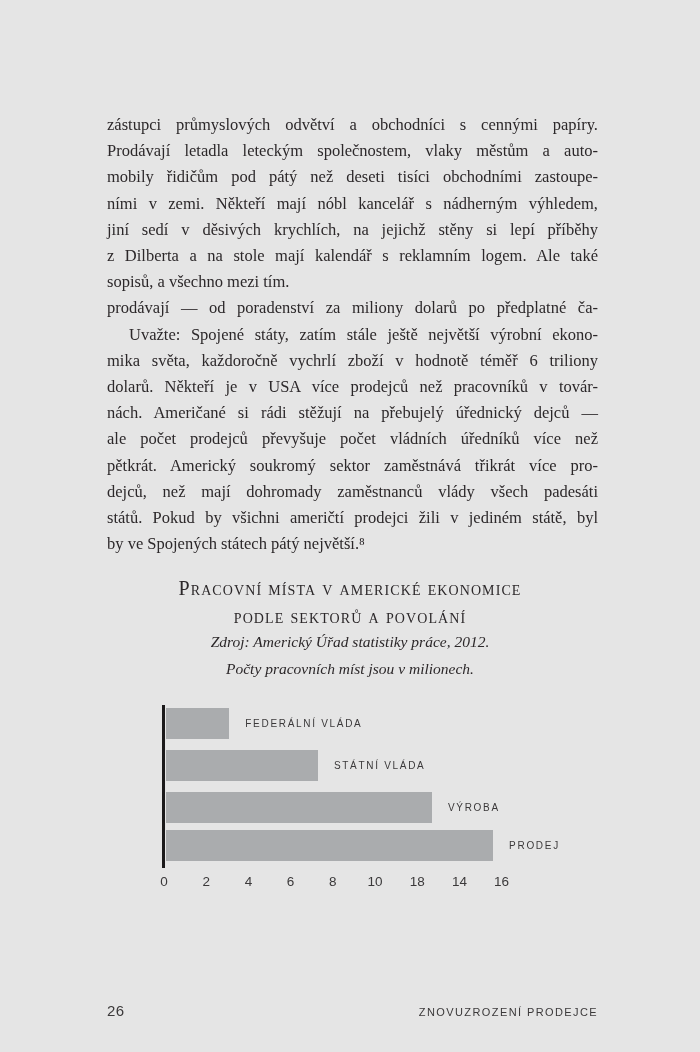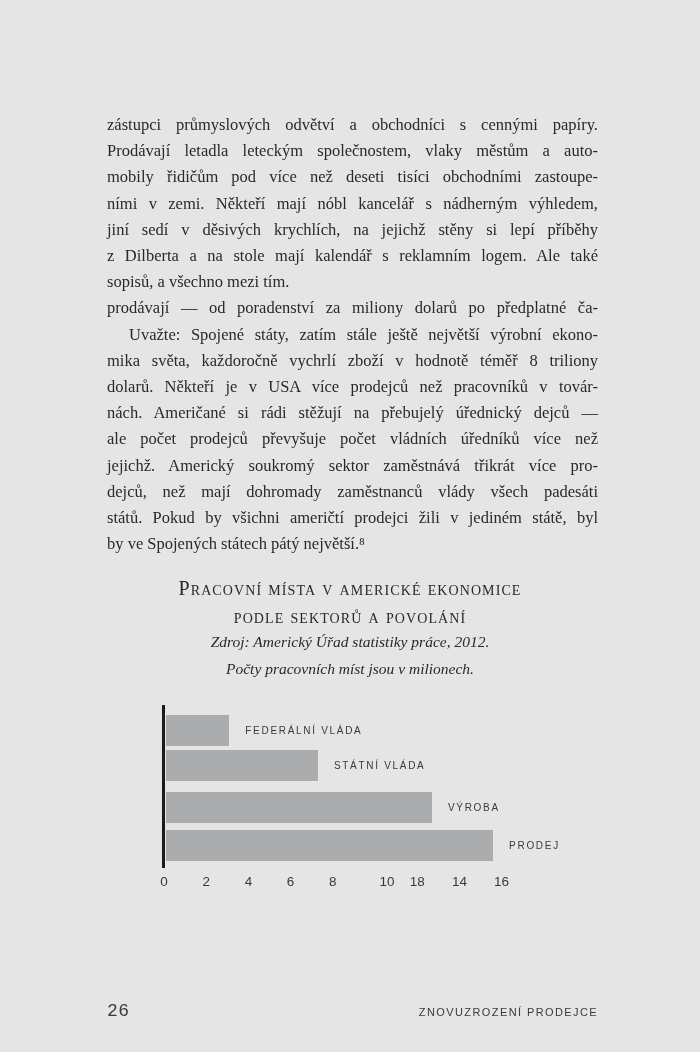--- a/index.html
+++ b/index.html
@@ -61,66 +61,66 @@
     font-family: "Liberation Sans", sans-serif;
     font-size: 13.5px; color: #3b393a;
   }
   
   .footer {
     position: absolute; left: 107px; width: 491px; top: 959px;
     display: flex; justify-content: space-between; align-items: baseline;
     font-family: "Liberation Sans", sans-serif;
     color: #3b393a;
   }
-  .page-num { font-size: 18px; letter-spacing: 0.5px; font-family: Liberation Mono, monospace; }
+  .page-num { font-size: 15px; letter-spacing: 0.5px; }
   .running-title { font-size: 11px; letter-spacing: 1.4px; margin-top: 47px; }
 </style>
 </head>
 <body>
 
 <div class="page">
 
   <div class="body-text" id="body-text">
       <div class="para">
         <div class="line">zástupci průmyslových odvětví a obchodníci s cennými papíry.</div>
         <div class="line">Prodávají letadla leteckým společnostem, vlaky městům a auto-</div>
-        <div class="line">mobily řidičům pod více než deseti tisíci obchodními zastoupe-</div>
+        <div class="line">mobily řidičům pod pátý než deseti tisíci obchodními zastoupe-</div>
         <div class="line">ními v zemi. Někteří mají nóbl kancelář s nádherným výhledem,</div>
         <div class="line">jiní sedí v děsivých krychlích, na jejichž stěny si lepí příběhy</div>
         <div class="line">z Dilberta a na stole mají kalendář s reklamním logem. Ale také</div>
         <div class="line last">sopisů, a všechno mezi tím.</div>
         <div class="line">prodávají — od poradenství za miliony dolarů po předplatné ča-</div>
       </div>
       <div class="para">
         <div class="line indent">Uvažte: Spojené státy, zatím stále ještě největší výrobní ekono-</div>
-        <div class="line">mika světa, každoročně vychrlí zboží v hodnotě téměř 8 triliony</div>
+        <div class="line">mika světa, každoročně vychrlí zboží v hodnotě téměř 6 triliony</div>
         <div class="line">dolarů. Někteří je v USA více prodejců než pracovníků v továr-</div>
         <div class="line">nách. Američané si rádi stěžují na přebujelý úřednický dejců —</div>
         <div class="line">ale počet prodejců převyšuje počet vládních úředníků více než</div>
-        <div class="line">jejichž. Americký soukromý sektor zaměstnává třikrát více pro-</div>
+        <div class="line">pětkrát. Americký soukromý sektor zaměstnává třikrát více pro-</div>
         <div class="line">dejců, než mají dohromady zaměstnanců vlády všech padesáti</div>
         <div class="line">států. Pokud by všichni američtí prodejci žili v jediném státě, byl</div>
         <div class="line last">by ve Spojených státech pátý největší.⁸</div>
       </div>
     </div>
 
   <div class="chart-title">
     <div>Pracovní místa v americké ekonomice</div>
     <div>podle sektorů a povolání</div>
   </div>
 
   <div class="chart-subtitle">
     <div>Zdroj: Americký Úřad statistiky práce, 2012.</div>
     <div>Počty pracovních míst jsou v milionech.</div>
   </div>
 
   <div class="plot">
     <div class="axis-line"></div>
     <div id="bars">
-        <div class="bar-row" style="top: 10px; border-radius: 6px;">
+        <div class="bar-row" style="top: 3px; border-radius: 6px;">
           <div class="bar" style="width: 63.3px; background: rgb(170, 172, 174);"></div>
           <span class="bar-label" style="left: 79.3px;">FEDERÁLNÍ VLÁDA</span>
         </div>
         <div class="bar-row" style="top: 45px;">
           <div class="bar" style="width: 151.9px; background: rgb(170, 172, 174);"></div>
           <span class="bar-label" style="left: 167.9px;">STÁTNÍ VLÁDA</span>
         </div>
         <div class="bar-row" style="top: 87px;">
           <div class="bar" style="width: 265.9px; background: rgb(170, 172, 174);"></div>
           <span class="bar-label" style="left: 281.9px;">VÝROBA</span>
@@ -129,21 +129,21 @@
           <div class="bar" style="width: 327.1px; background: rgb(170, 172, 174);"></div>
           <span class="bar-label" style="left: 343.1px;">PRODEJ</span>
         </div>
       </div>
     <div class="xaxis" id="xaxis">
         <span class="x-tick" style="left: 0px;">0</span>
         <span class="x-tick" style="left: 42.2px;">2</span>
         <span class="x-tick" style="left: 84.4px;">4</span>
         <span class="x-tick" style="left: 126.6px;">6</span>
         <span class="x-tick" style="left: 168.8px;">8</span>
-        <span class="x-tick" style="left: 223px;">10</span>
+        <span class="x-tick" style="left: 211px;">10</span>
         <span class="x-tick" style="left: 253.2px;">18</span>
         <span class="x-tick" style="left: 295.4px;">14</span>
         <span class="x-tick" style="left: 337.6px;">16</span>
       </div>
   </div>
 
   <div class="footer">
     <span class="page-num">26</span>
     <span class="running-title">ZNOVUZROZENÍ PRODEJCE</span>
   </div>

